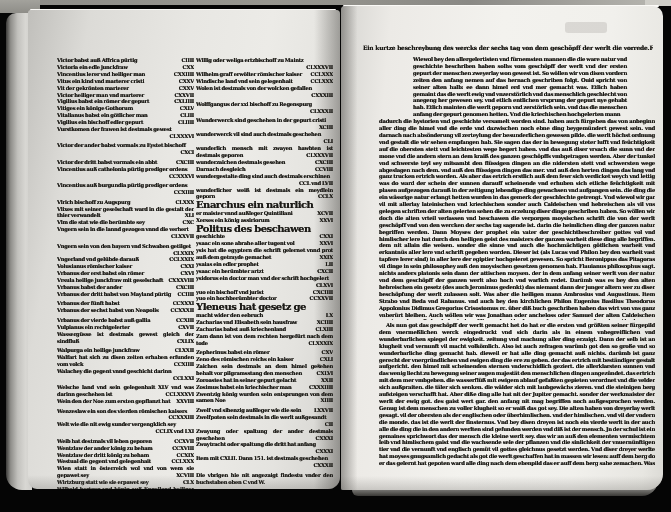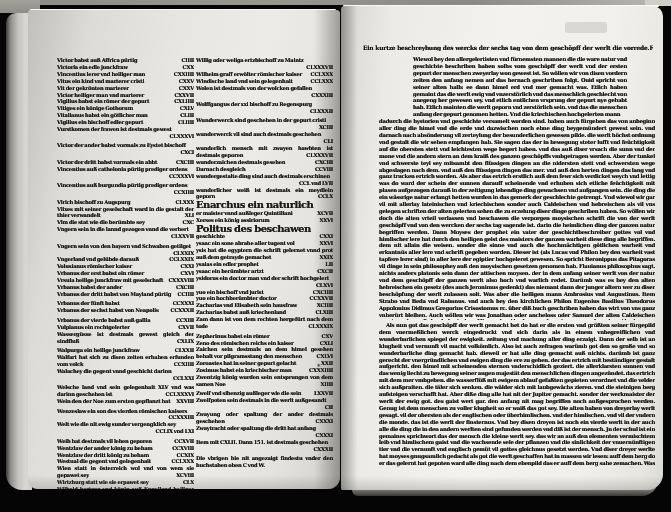--- a/index.html
+++ b/index.html
@@ -144,20 +144,21 @@
         <div class="entry"><div class="big">Enarchus ein naturlich</div><span class="t">er maister vnnd außleger Quintiliani </span><span class="n">XCVII</span></div>
         <div class="entry"><span class="t">Xerses ein könig assiriorum </span><span class="n">XXVI</span></div>
         <div class="entry"><div class="big">Politus des beschawen</div><span class="t">geschichte </span><span class="n">CXXI</span></div>
         <div class="entry"><span class="t">ysaac ein sone abrahe aller tugent vol </span><span class="n">XXVI</span></div>
         <div class="entry"><span class="t">ysis hat die egyptern die schrift gelernet vnnd prot auß dem getrayde gemachet </span><span class="n">XXIX</span></div>
         <div class="entry"><span class="t">ysaias ein edler prophet </span><span class="n">LII</span></div>
         <div class="entry"><span class="t">ysaac ein berümbter artzt </span><span class="n">CXCII</span></div>
         <div class="entry"><span class="t">ysidorus ein doctor man vnd der schrift hochgelert </span><span class="n">CLXVI</span></div>
         <div class="entry"><span class="t">yuo ein bischoff vnd jurist </span><span class="n">CXCIIII</span></div>
         <div class="entry"><span class="t">yuo ein hochberümbter doctor </span><span class="n">CCXXVII</span></div>
+        <div class="entry"><div class="big">Yleneus hat gesetz ge</div><span class="t">macht wider den eebruch </span><span class="n">LX</span></div>
         <div class="entry"><span class="t">Zacharias vnd Elisabeth sein hausfraw </span><span class="n">XCIIII</span></div>
         <div class="entry"><span class="t">Zacharias babst auß kriechenland </span><span class="n">CLXIII</span></div>
         <div class="entry"><span class="t">Zam dann ist von dem rechten hergefürt nach dem tode </span><span class="n">CLXXXIX</span></div>
         <div class="entry gap"><span class="t">Zepherinus babst ein römer </span><span class="n">CXV</span></div>
         <div class="entry"><span class="t">Zeno des römischen reichs ein kaiser </span><span class="n">CXLI</span></div>
         <div class="entry"><span class="t">Zaichen sein destmals an dem himel gesehen behalt vor pilgramsstang den menschen </span><span class="n">CXLVI</span></div>
         <div class="entry"><span class="t">Zoroastes hat in seiner gepurt gelacht </span><span class="n">XXII</span></div>
         <div class="entry"><span class="t">Zosimus babst ein kriechischer man </span><span class="n">CXXXIIII</span></div>
         <div class="entry"><span class="t">Zwentzig könig wurden sein entsprungen von dem samen Noe </span><span class="n">XIIII</span></div>
         <div class="entry gap"><span class="t">Zwelf vnd sibenzig außleger wie die sein </span><span class="n">LXXVII</span></div>

